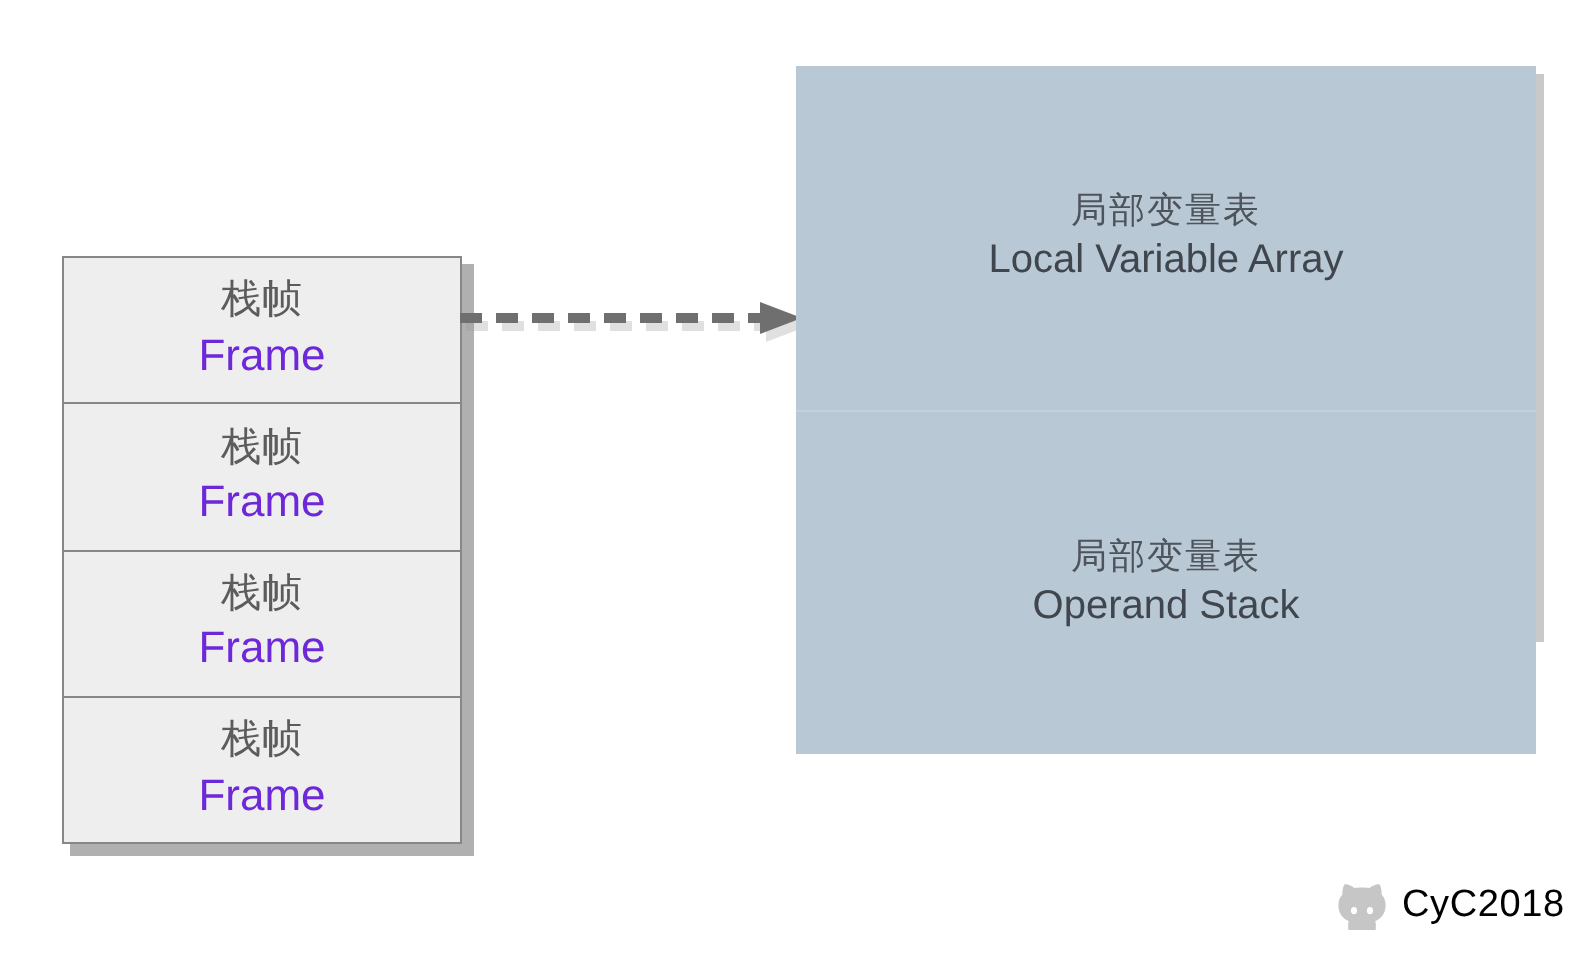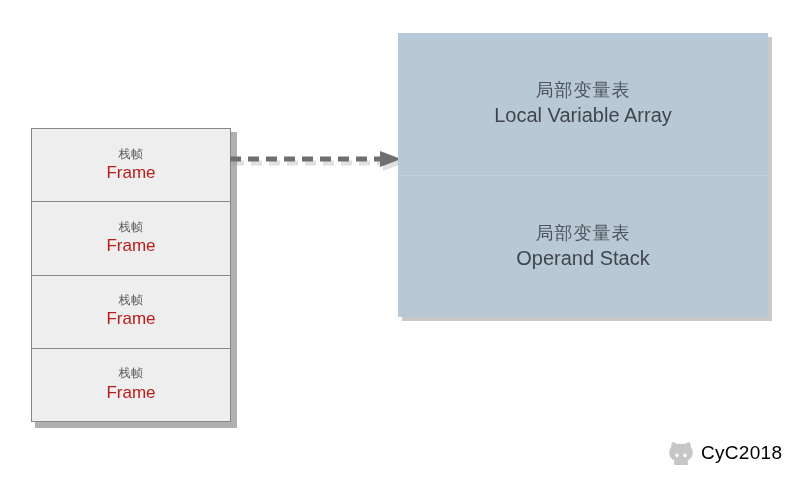--- a/index.html
+++ b/index.html
@@ -50,28 +50,28 @@
     display: flex;
     flex-direction: column;
     align-items: center;
     justify-content: center;
     line-height: 1.28;
   }
   .frame-cell:last-child {
     border-bottom: none;
   }
   .frame-cn {
-    font-size: 12px;
+    font-size: 20px;
     color: #5c5c5c;
     letter-spacing: 0.5px;
     text-align: right;
   }
   .frame-en {
-    font-size: 17px;
-    color: #b91c1c;
+    font-size: 22px;
+    color: #6d28d9;
   }
 
   
   .arrow-wrap {
     position: absolute;
     left: 230px;
     top: 150px;
     width: 180px;
     height: 30px;
   }
@@ -84,21 +84,21 @@
     top: 37px;
     width: 370px;
     height: 284px;
     background: #c9c9c9;
   }
   .panel {
     position: absolute;
     left: 398px;
     top: 33px;
     width: 370px;
-    height: 284px;
+    height: 344px;
     background: #b9c8d5;
     box-sizing: border-box;
     display: flex;
     flex-direction: column;
   }
   .panel-section {
     flex: 1 1 0;
     display: flex;
     flex-direction: column;
     align-items: center;

